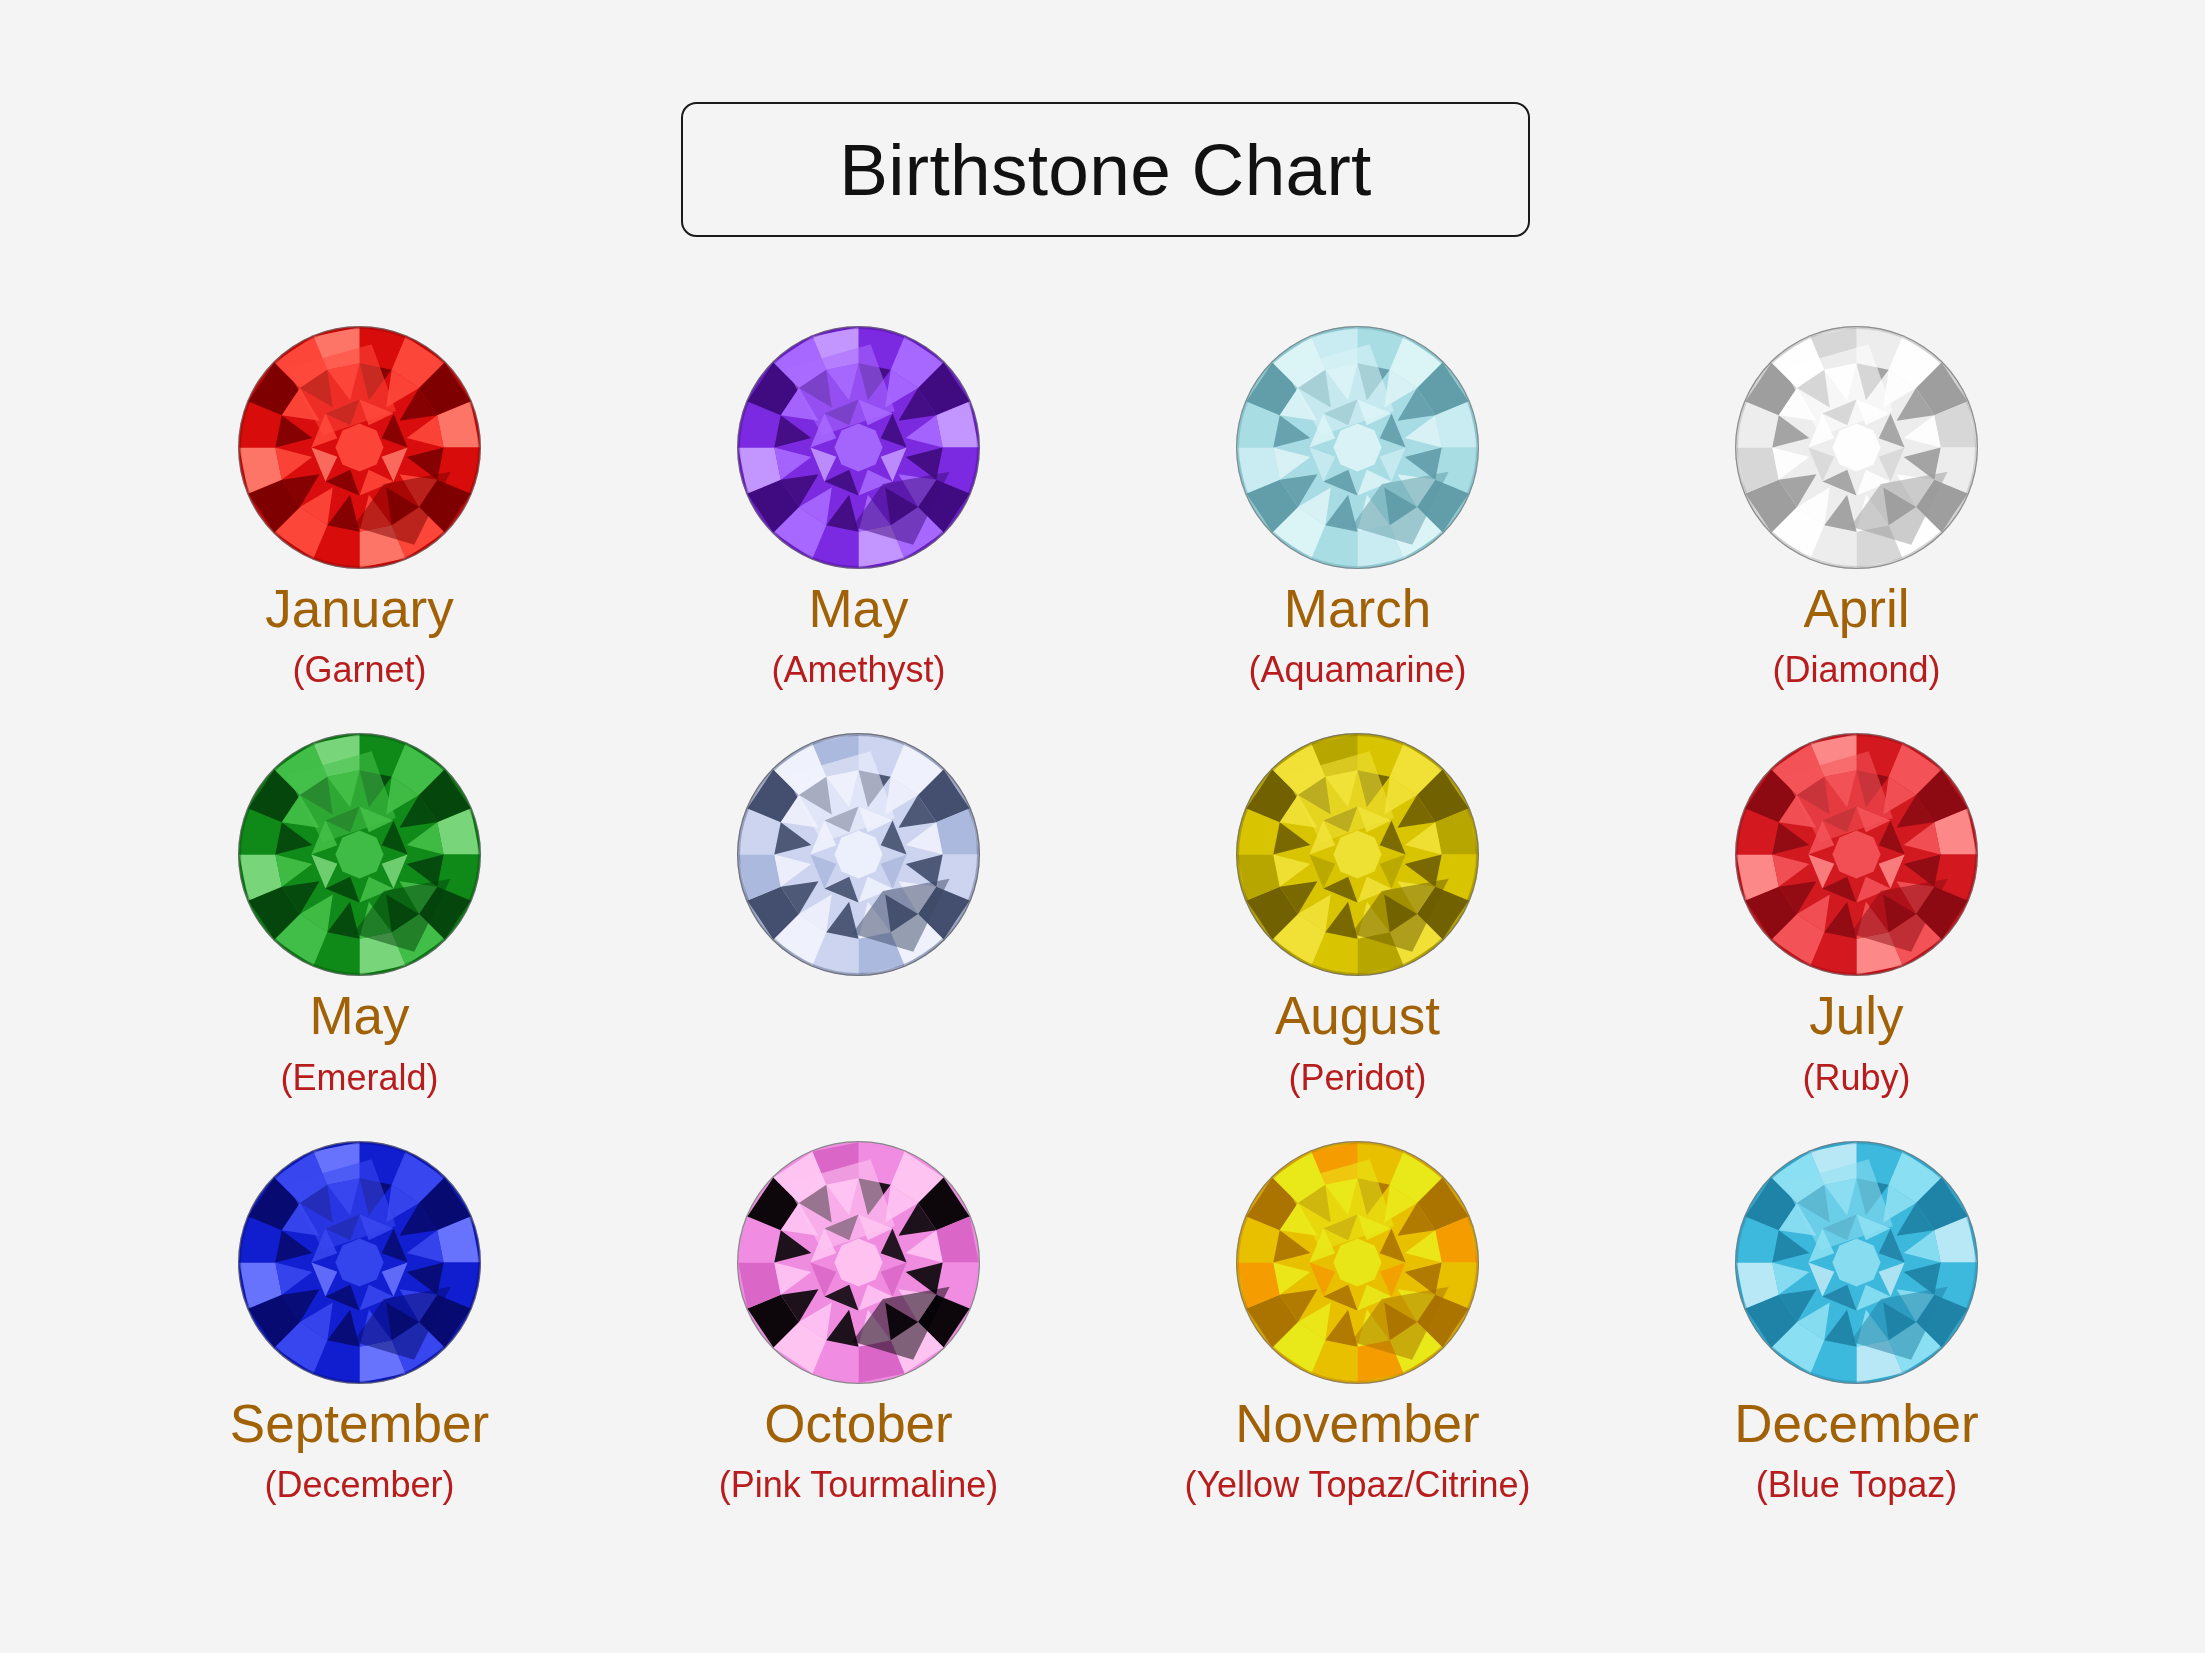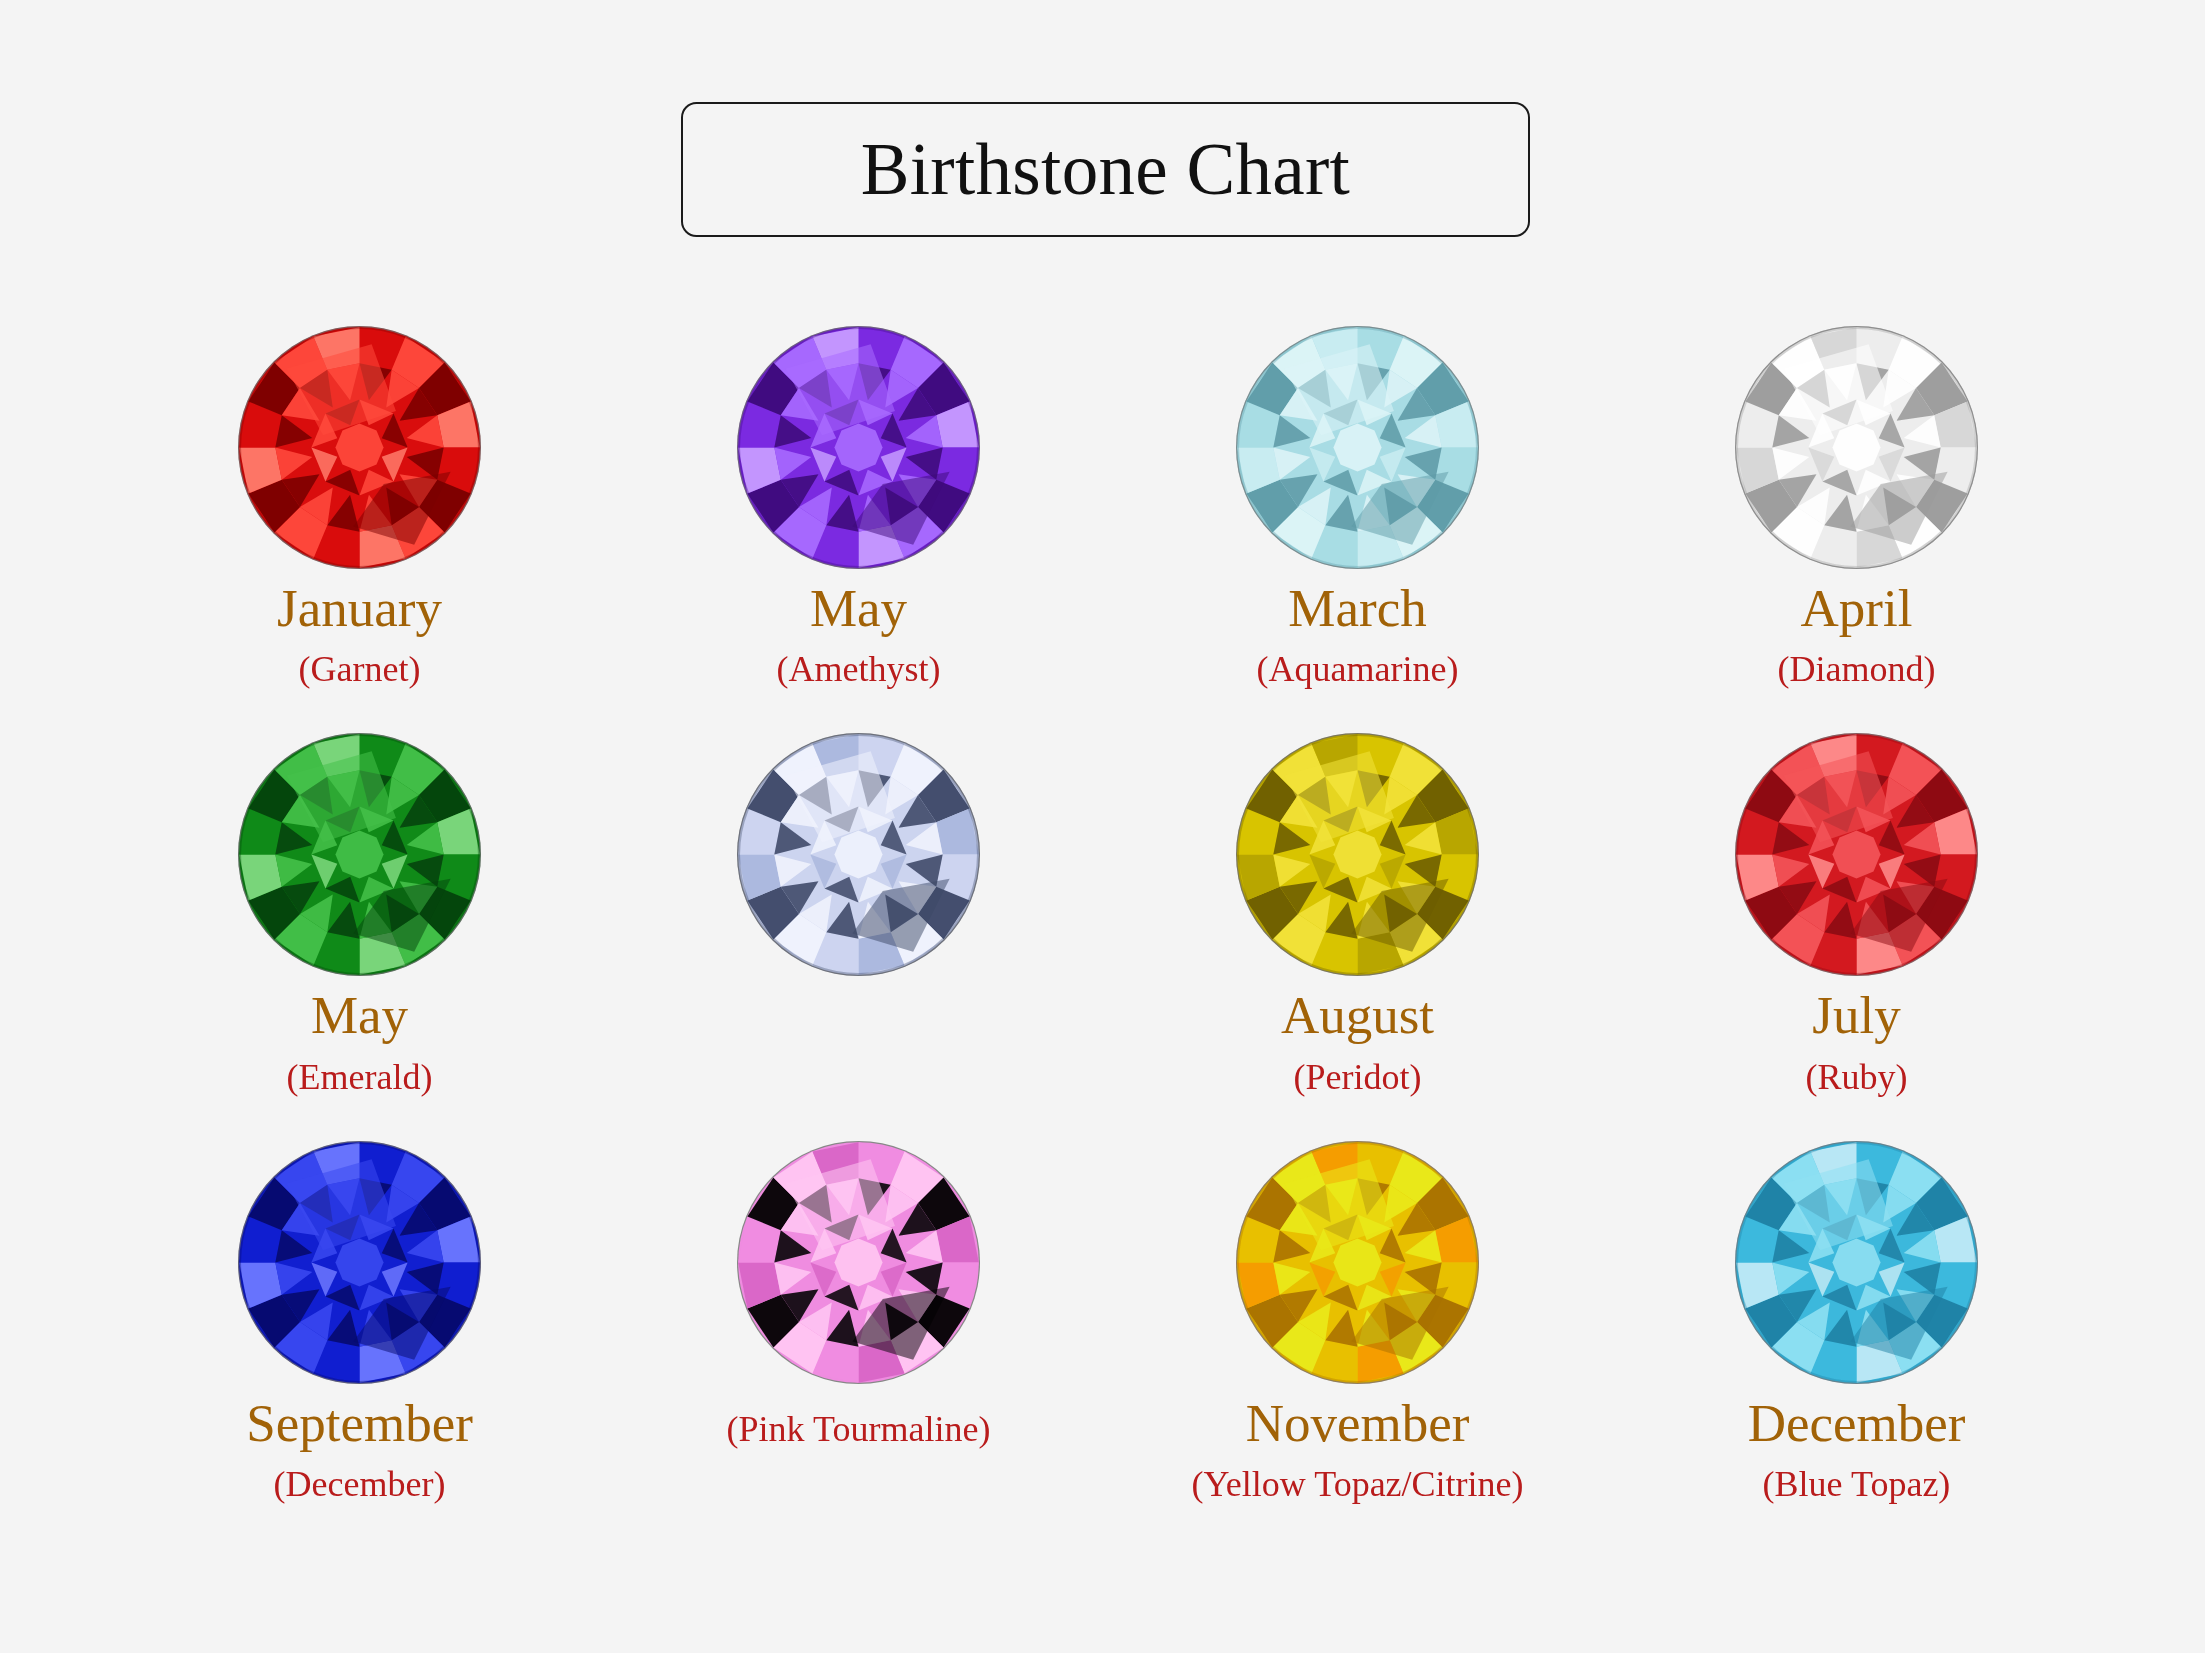--- a/index.html
+++ b/index.html
@@ -13,21 +13,20 @@
     font-family: "Liberation Sans", sans-serif;
     color: #1a1a1a;
     overflow: hidden;
   }
 
   .page {
     position: relative;
     width: 2205px;
     height: 1536px;
     box-sizing: border-box;
-    font-family: Liberation Serif, serif;
   }
 
   
   .title-box {
     position: absolute;
     left: 681px;
     top: 102px;
     width: 849px;
     height: 135px;
     border: 2.8px solid #1a1a1a;
@@ -647,20 +646,21 @@
             <polygon points="144.0,256.0 120.8,200.0 163.4,215.2" fill="#d865c6" fill-opacity="0.85"></polygon>
             <polygon points="120.8,200.0 144.0,144.0 163.4,184.8" fill="#ffc6f2" fill-opacity="0.85"></polygon>
             <polygon points="144.0,144.0 200.0,120.8 184.8,163.4" fill="#b martial" fill-opacity="0.85"></polygon>
             <polygon points="200.0,160.4 228.0,172.0 239.6,200.0 228.0,228.0 200.0,239.6 172.0,228.0 160.4,200.0 172.0,172.0" fill="#ffc6f2" fill-opacity="0.9"></polygon>
             <path d="M80 70 L220 30 L260 140 L140 180 Z" fill="#ffc6f2" fill-opacity="0.55"></path>
             <path d="M240 260 L350 240 L290 360 L190 330 Z" fill="#b martial" fill-opacity="0.5"></path>
             <circle cx="200" cy="200" r="198" fill="none" stroke="#b martial" stroke-opacity="0.35" stroke-width="6"></circle>
           </svg>
         </div>
         <div class="gem-caption">
+          <span class="month">October</span>
           <span class="stone">(Pink Tourmaline)</span>
         </div>
       </div>
       <div class="cell">
         <div class="gem">
           <svg class="facets" viewBox="0 0 400 400" preserveAspectRatio="none" xmlns="http://www.w3.org/2000/svg">
             <circle cx="200" cy="200" r="198" fill="#e8c000"></circle>
             <polygon points="200.0,2.0 275.8,17.1 253.0,72.0 200.0,61.4" fill="#e8c000" fill-opacity="0.95"></polygon>
             <polygon points="275.8,17.1 340.0,60.0 298.0,102.0 253.0,72.0" fill="#e9ea1a" fill-opacity="0.95"></polygon>
             <polygon points="340.0,60.0 382.9,124.2 328.0,147.0 298.0,102.0" fill="#a87000" fill-opacity="0.95"></polygon>

